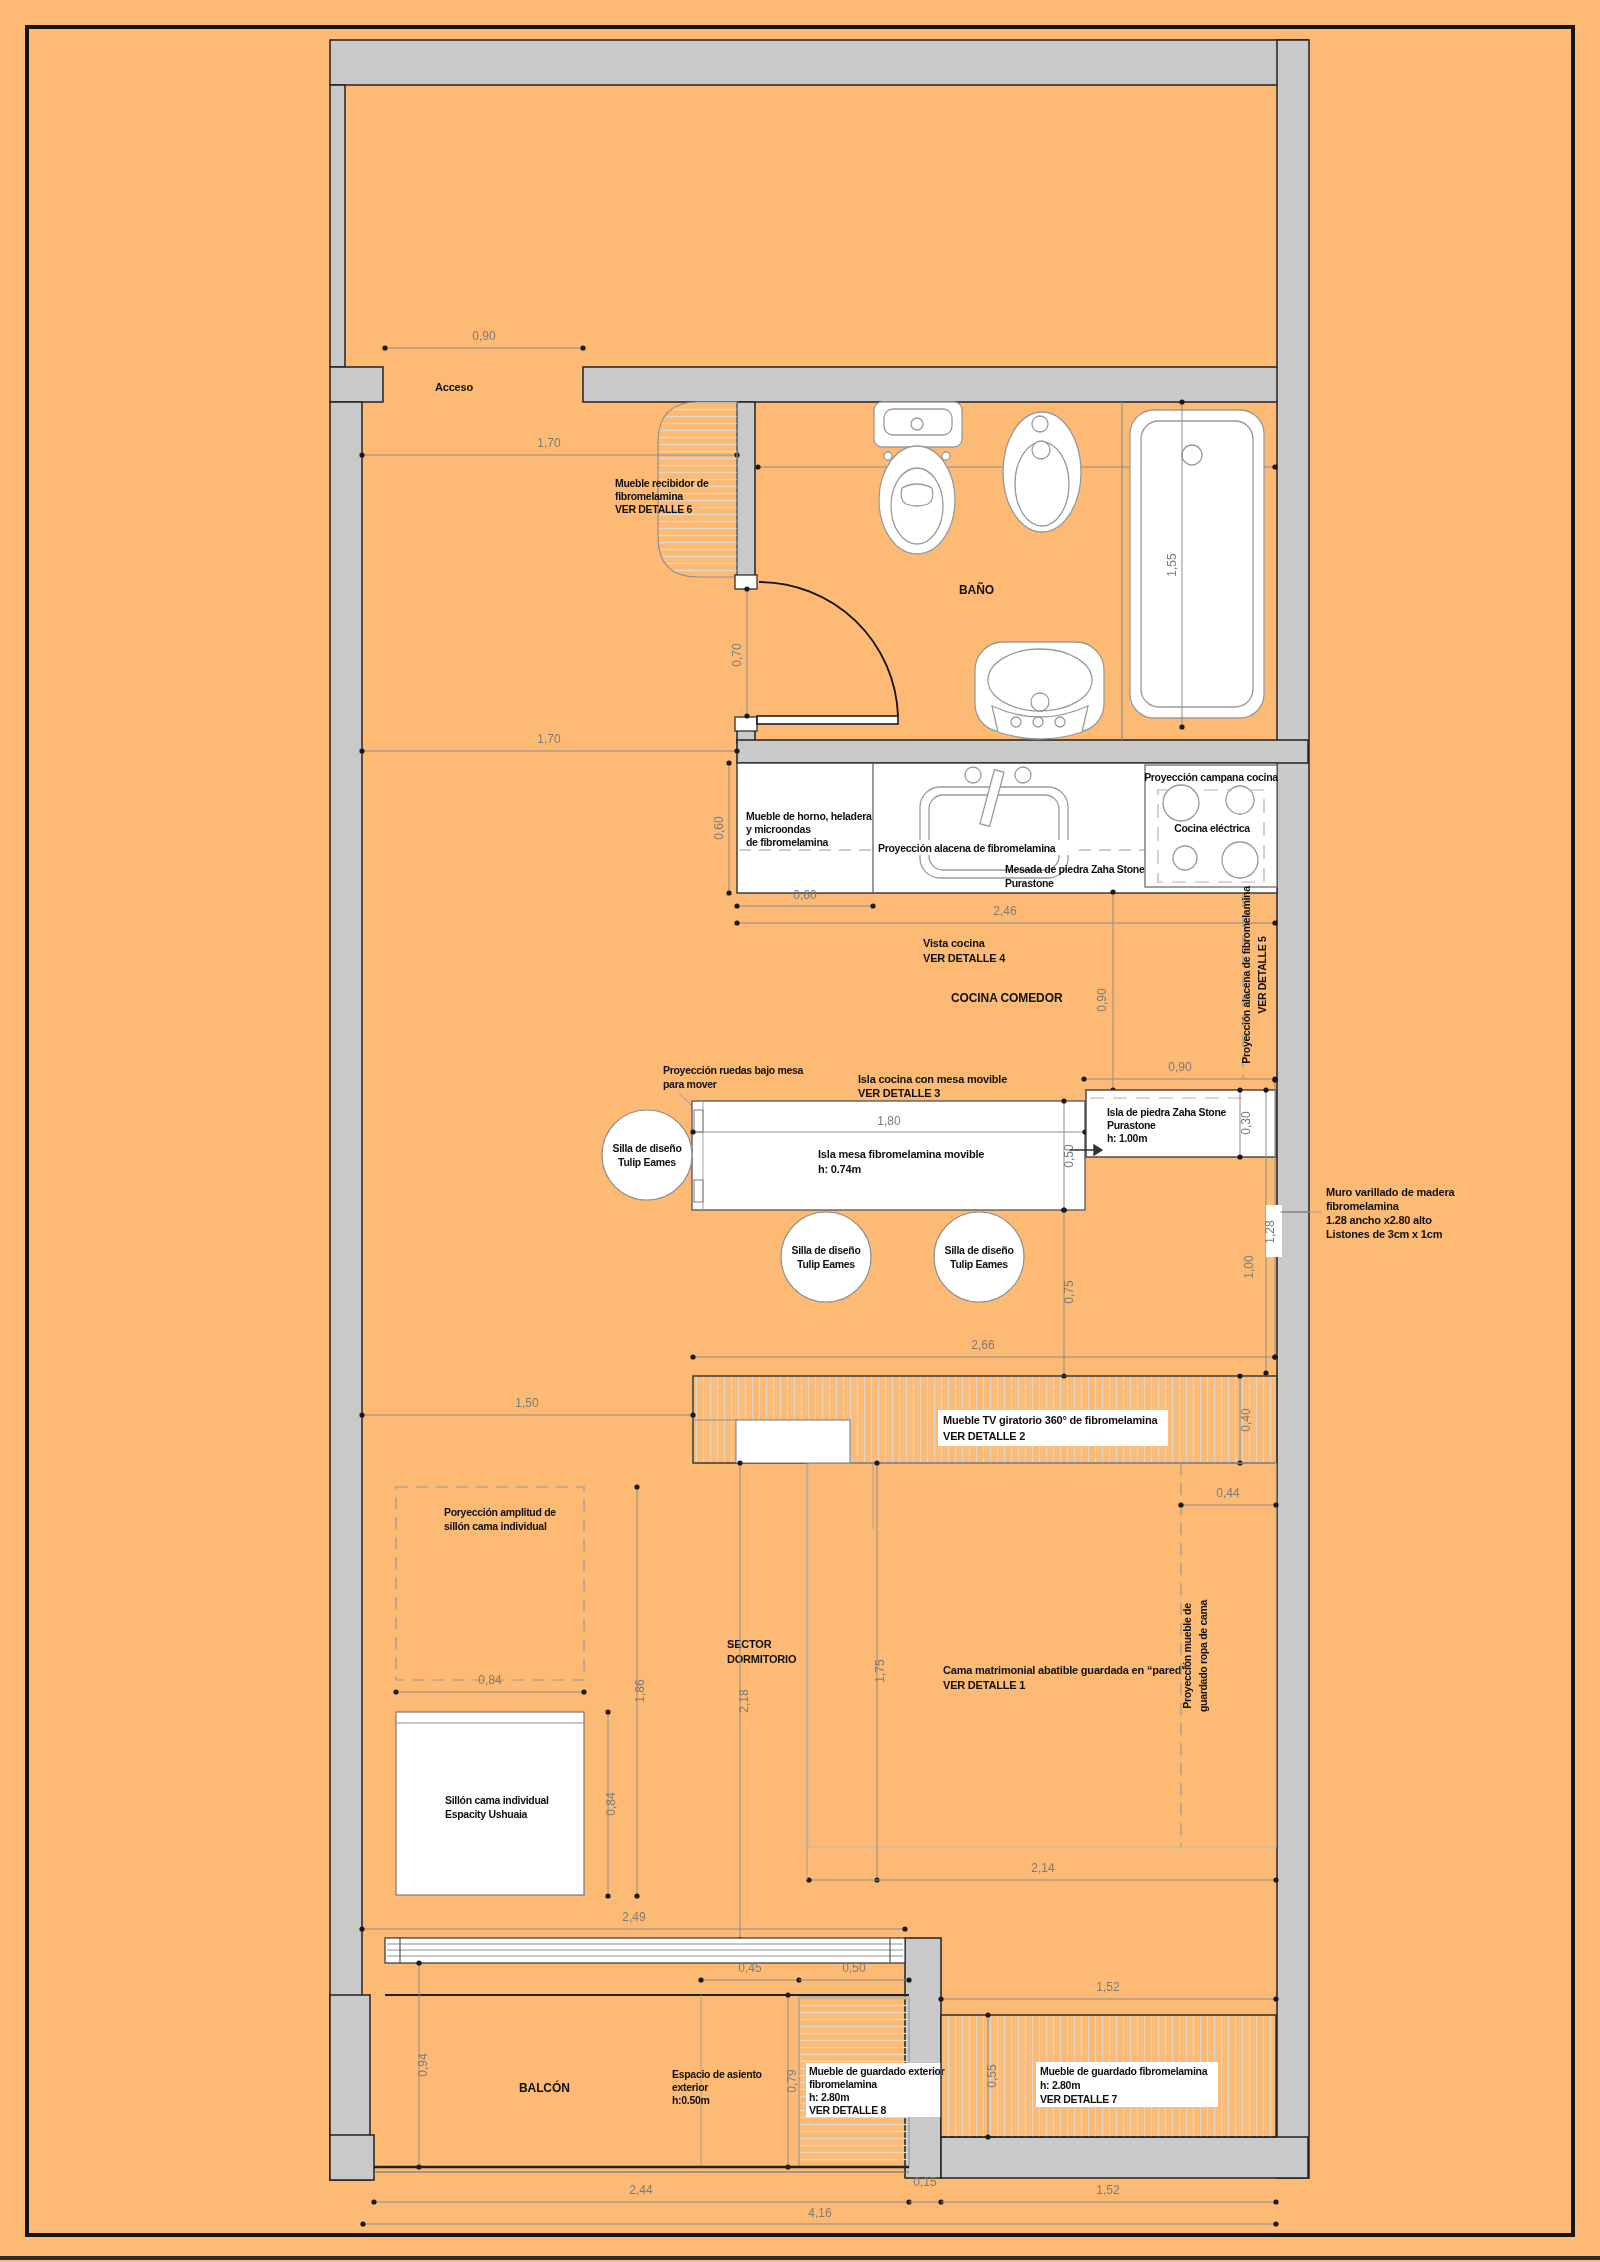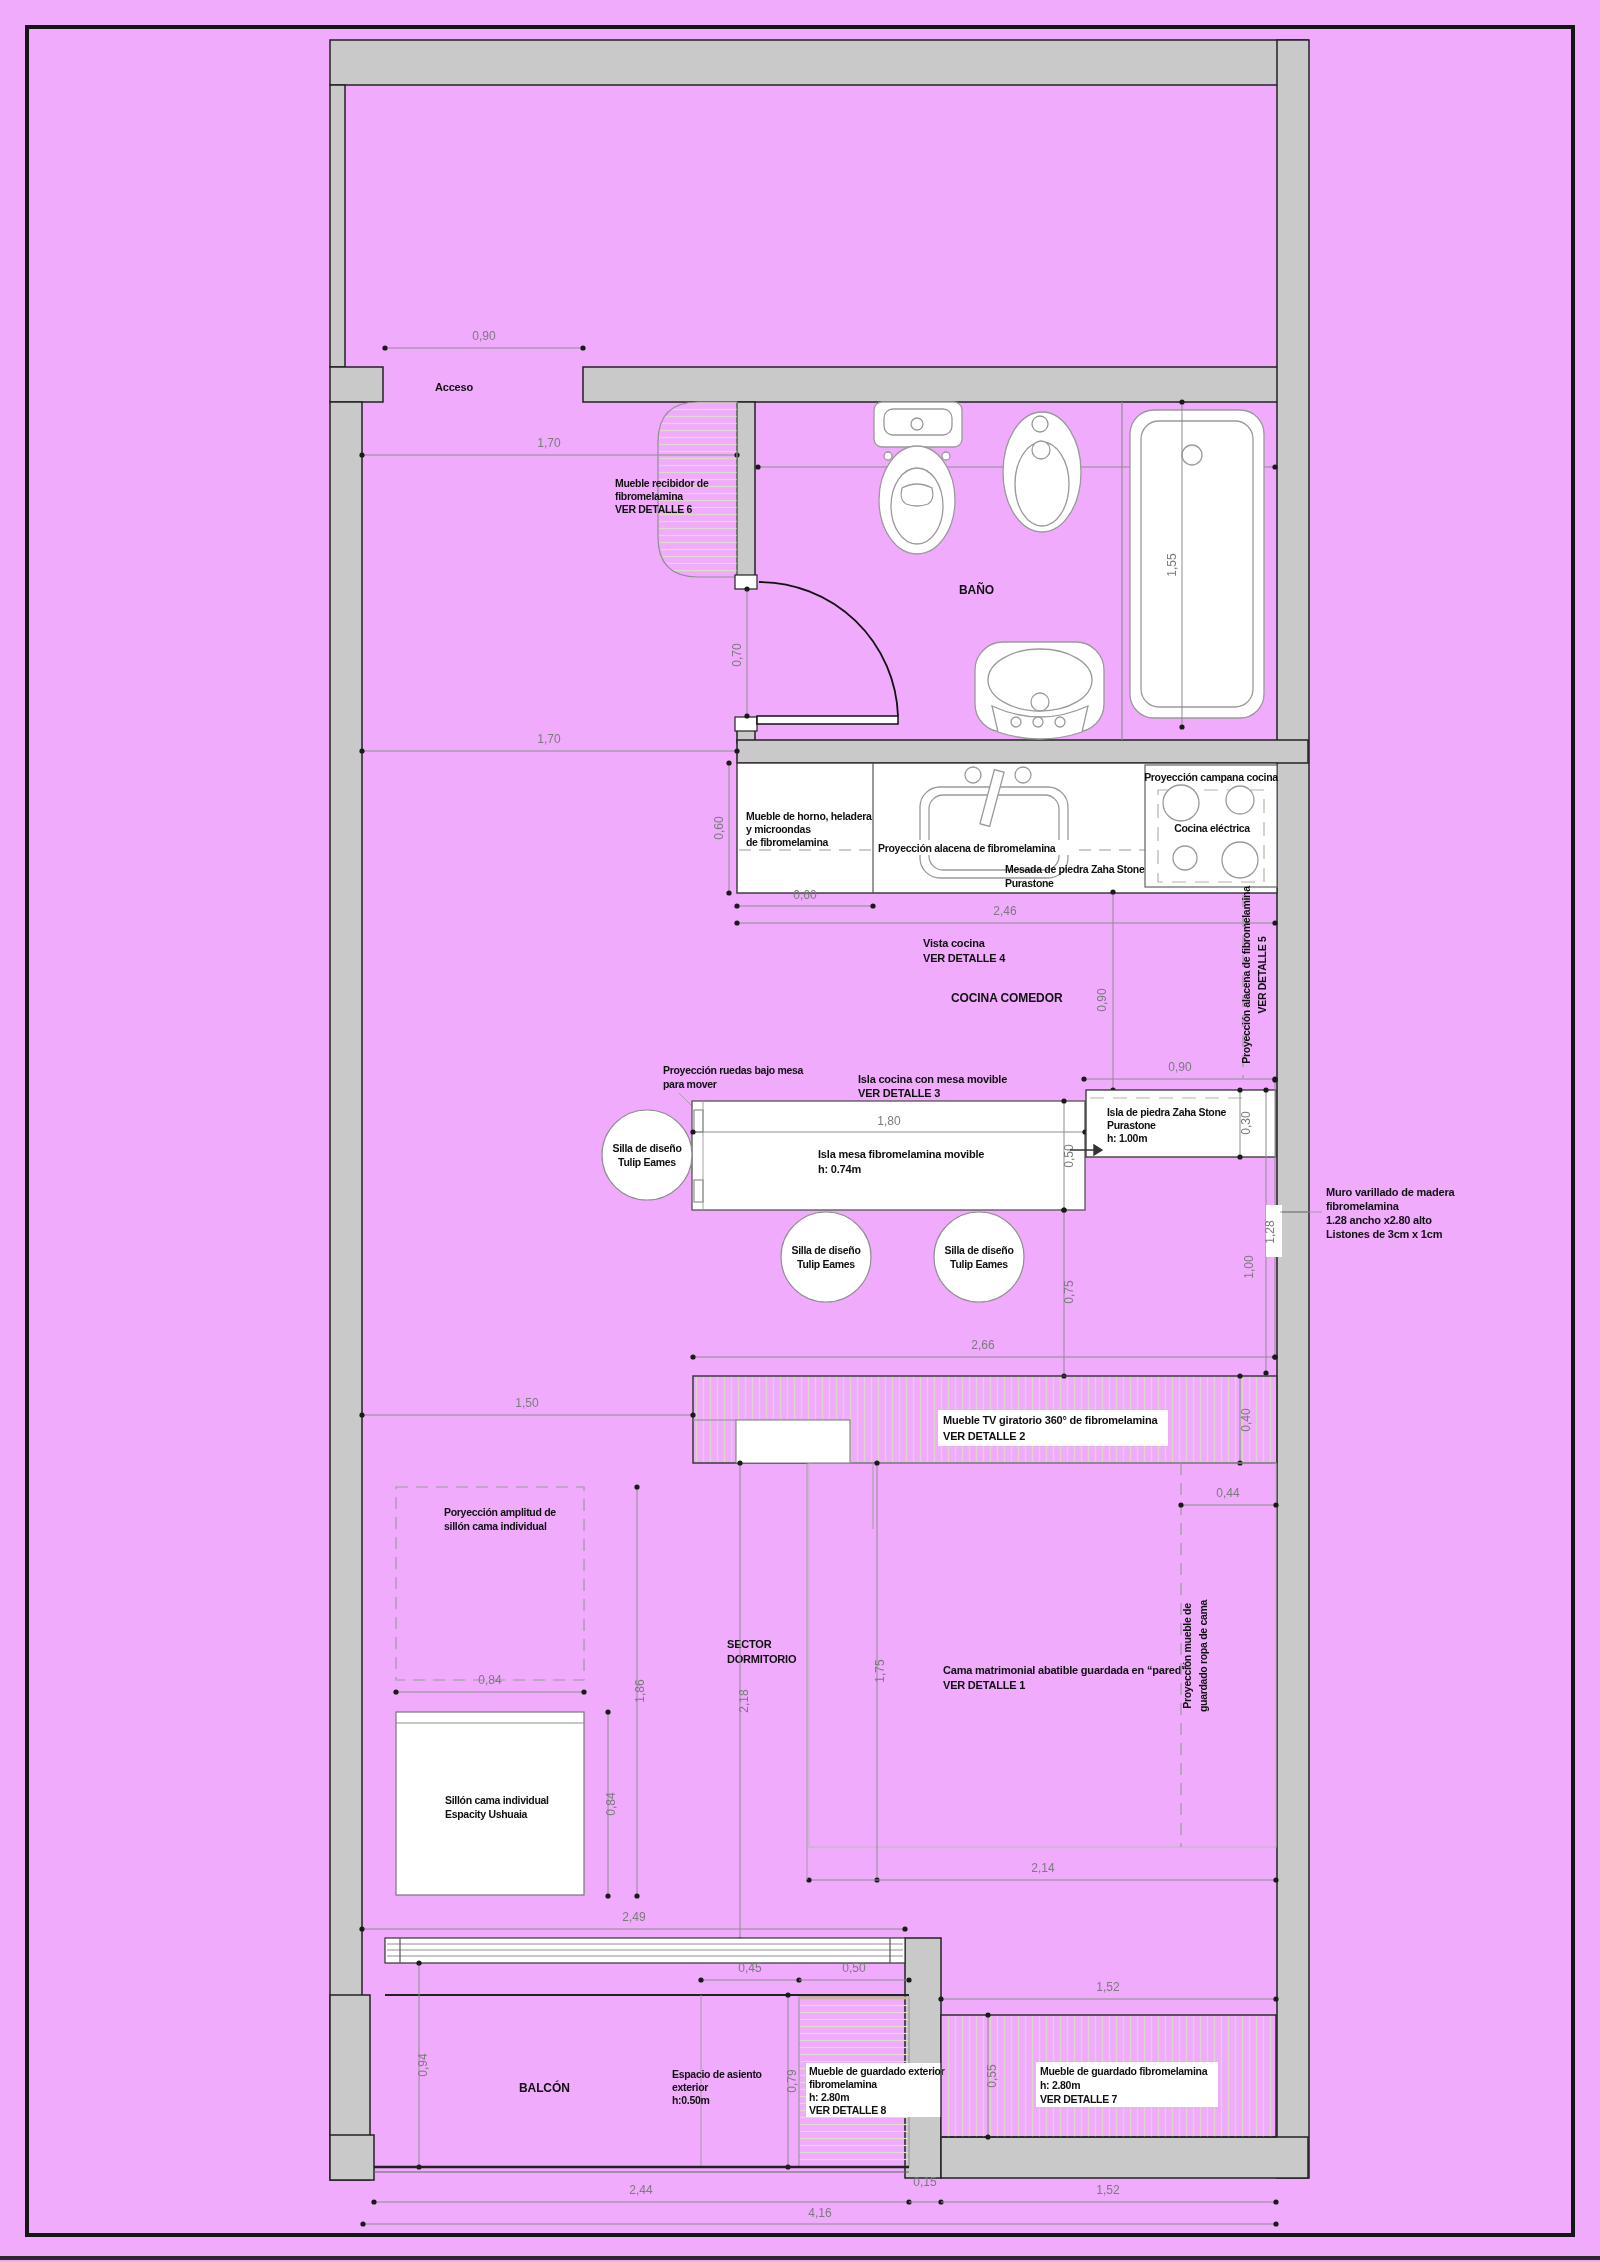--- a/index.html
+++ b/index.html
@@ -1,16 +1,16 @@
 <!DOCTYPE html>
 <html><head>
 <meta charset="utf-8">
 <style>
   html,body{margin:0;padding:0;background:#fff;}
-  .page{position:relative;width:1600px;height:2262px;background:#f0abfc;overflow:hidden;}
+  .page{position:relative;width:1600px;height:2262px;background:#fdba74;overflow:hidden;}
   svg{display:block}
   .wall{fill:#c9c9c9;stroke:#222;stroke-width:1.5}
   .wallseam{stroke:#555;stroke-width:1}
   .thin{fill:none;stroke:#8f8f8f;stroke-width:1.2}
   .thin2{fill:none;stroke:#555;stroke-width:1.2}
   .dark{fill:none;stroke:#111;stroke-width:1.8}
   .fixt{fill:#fff;stroke:#9a9a9a;stroke-width:1.3}
   .dim{stroke:#8c8c8c;stroke-width:1;fill:none}
   .wit{stroke:#9a9a9a;stroke-width:0.9;fill:none}
   .dash{stroke:#9a9a9a;stroke-width:1.2;fill:none;stroke-dasharray:12 8}

